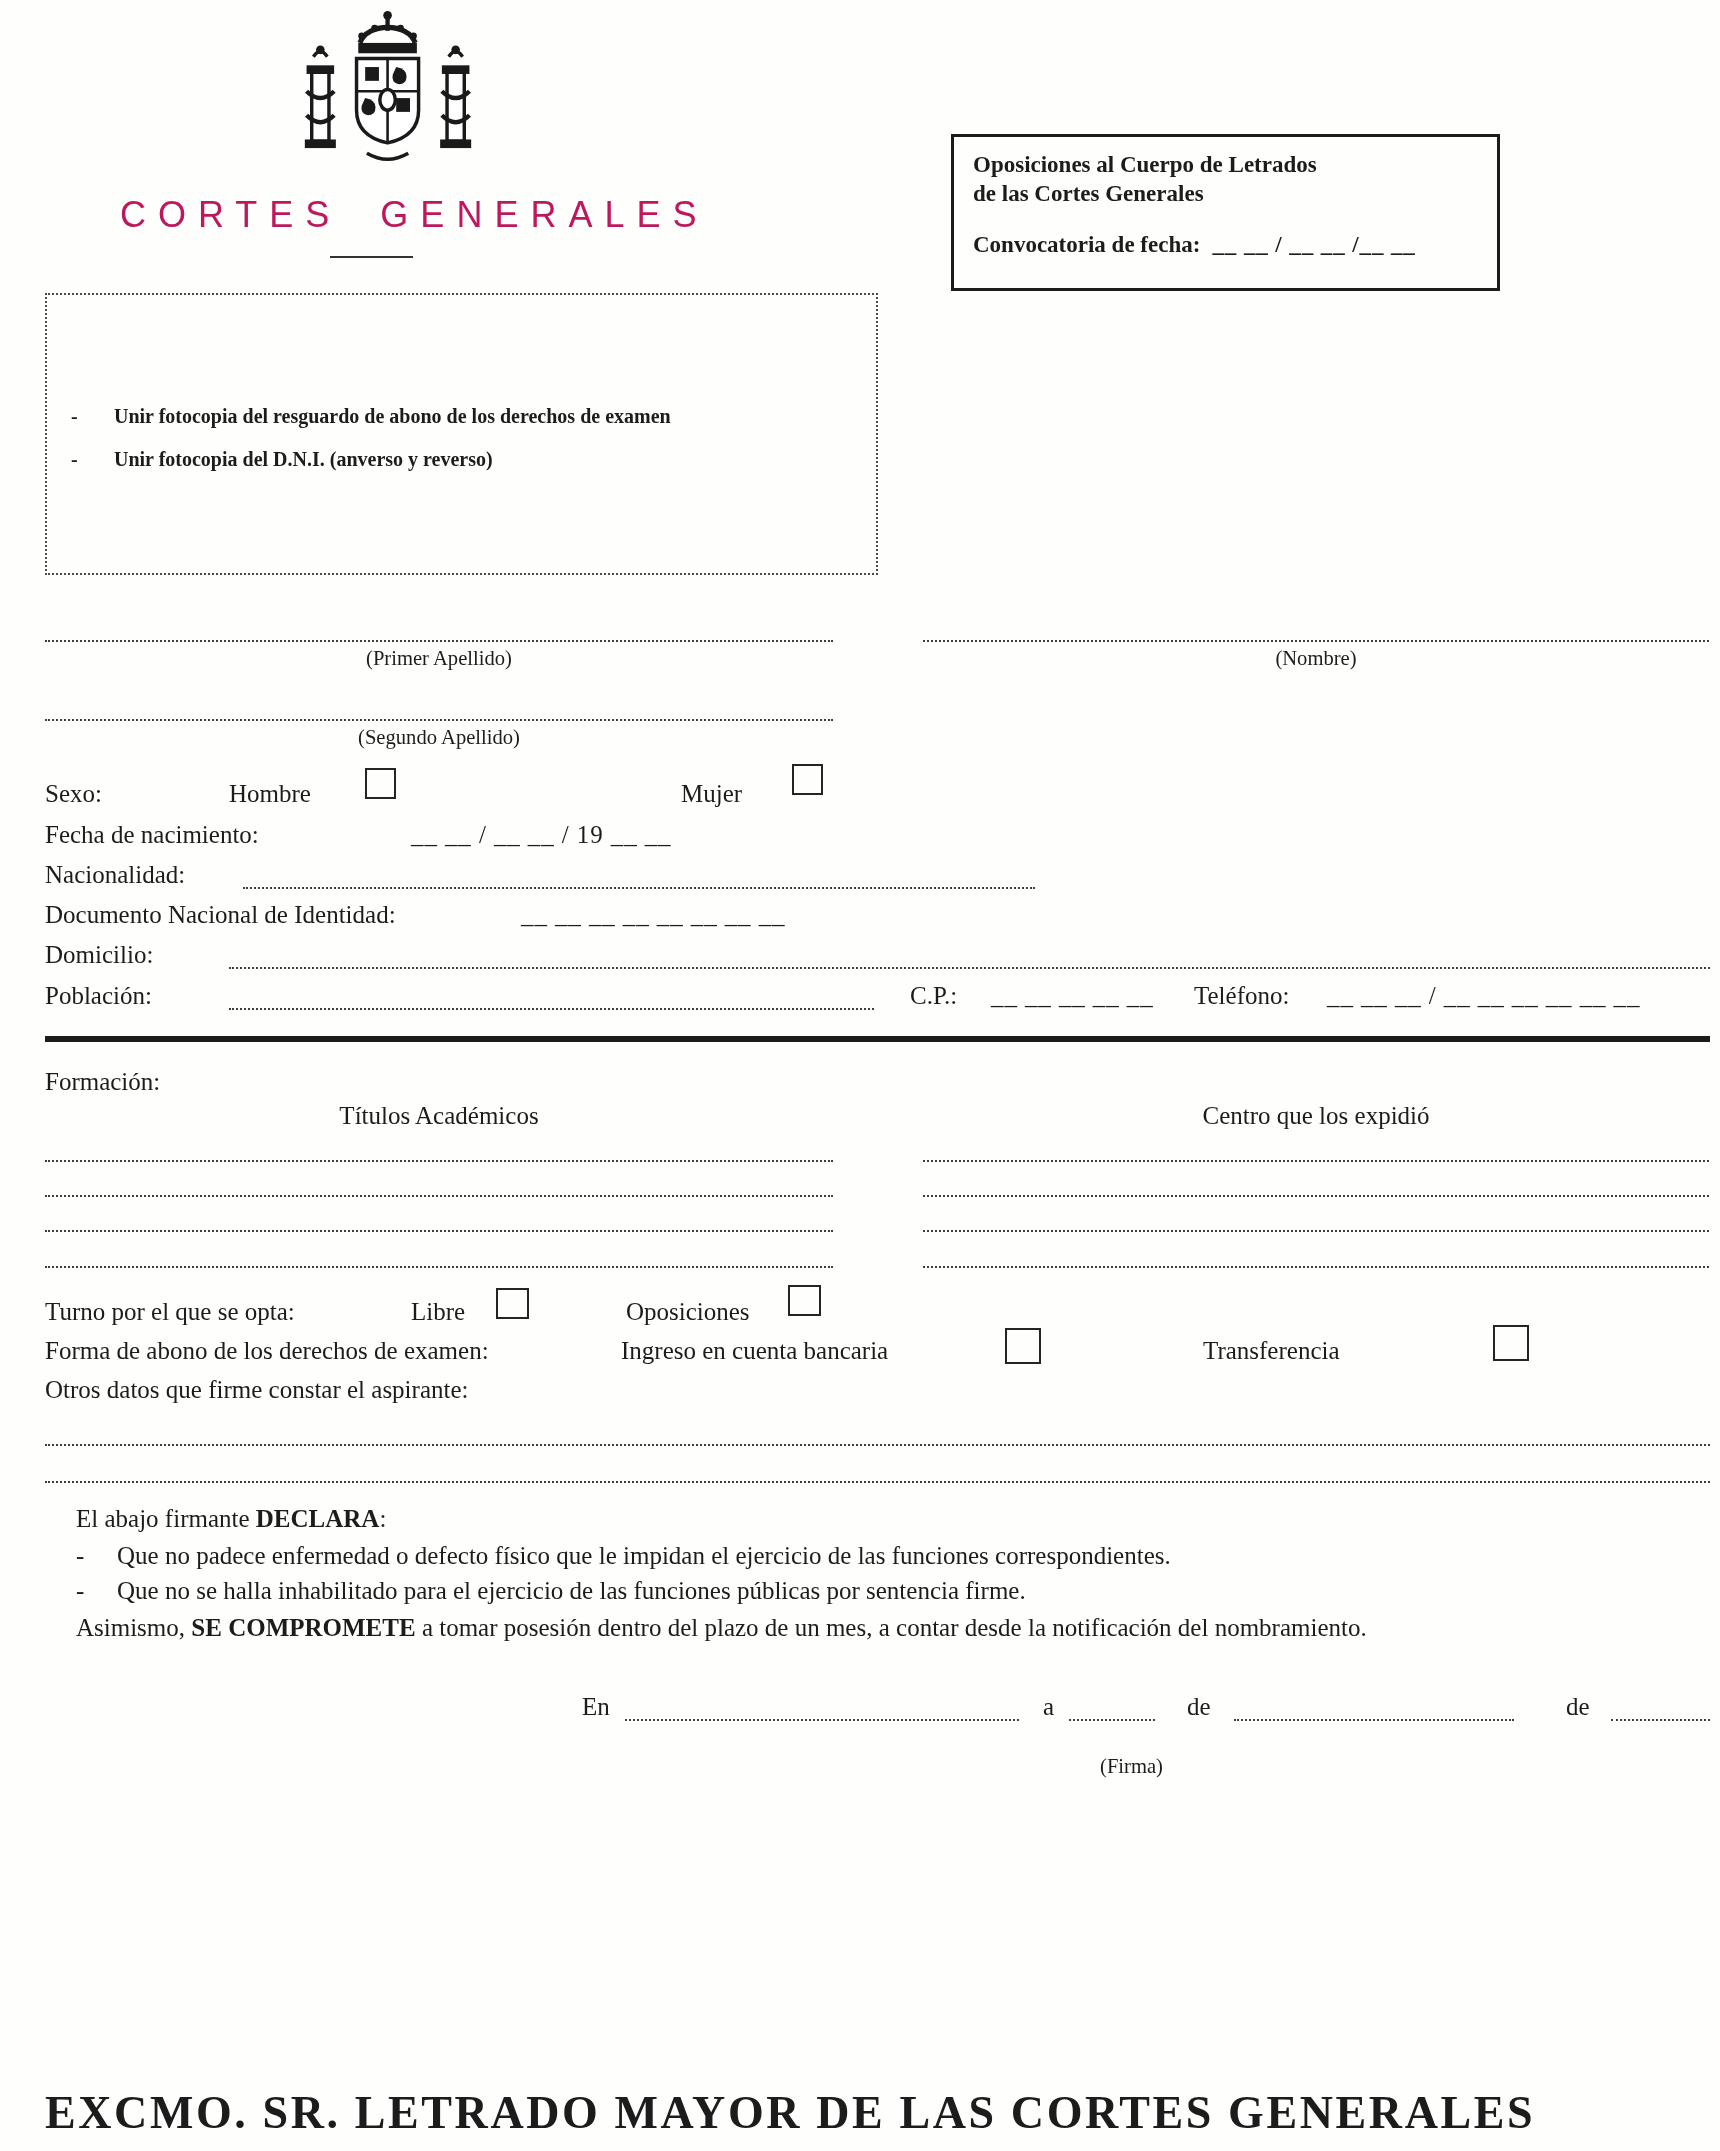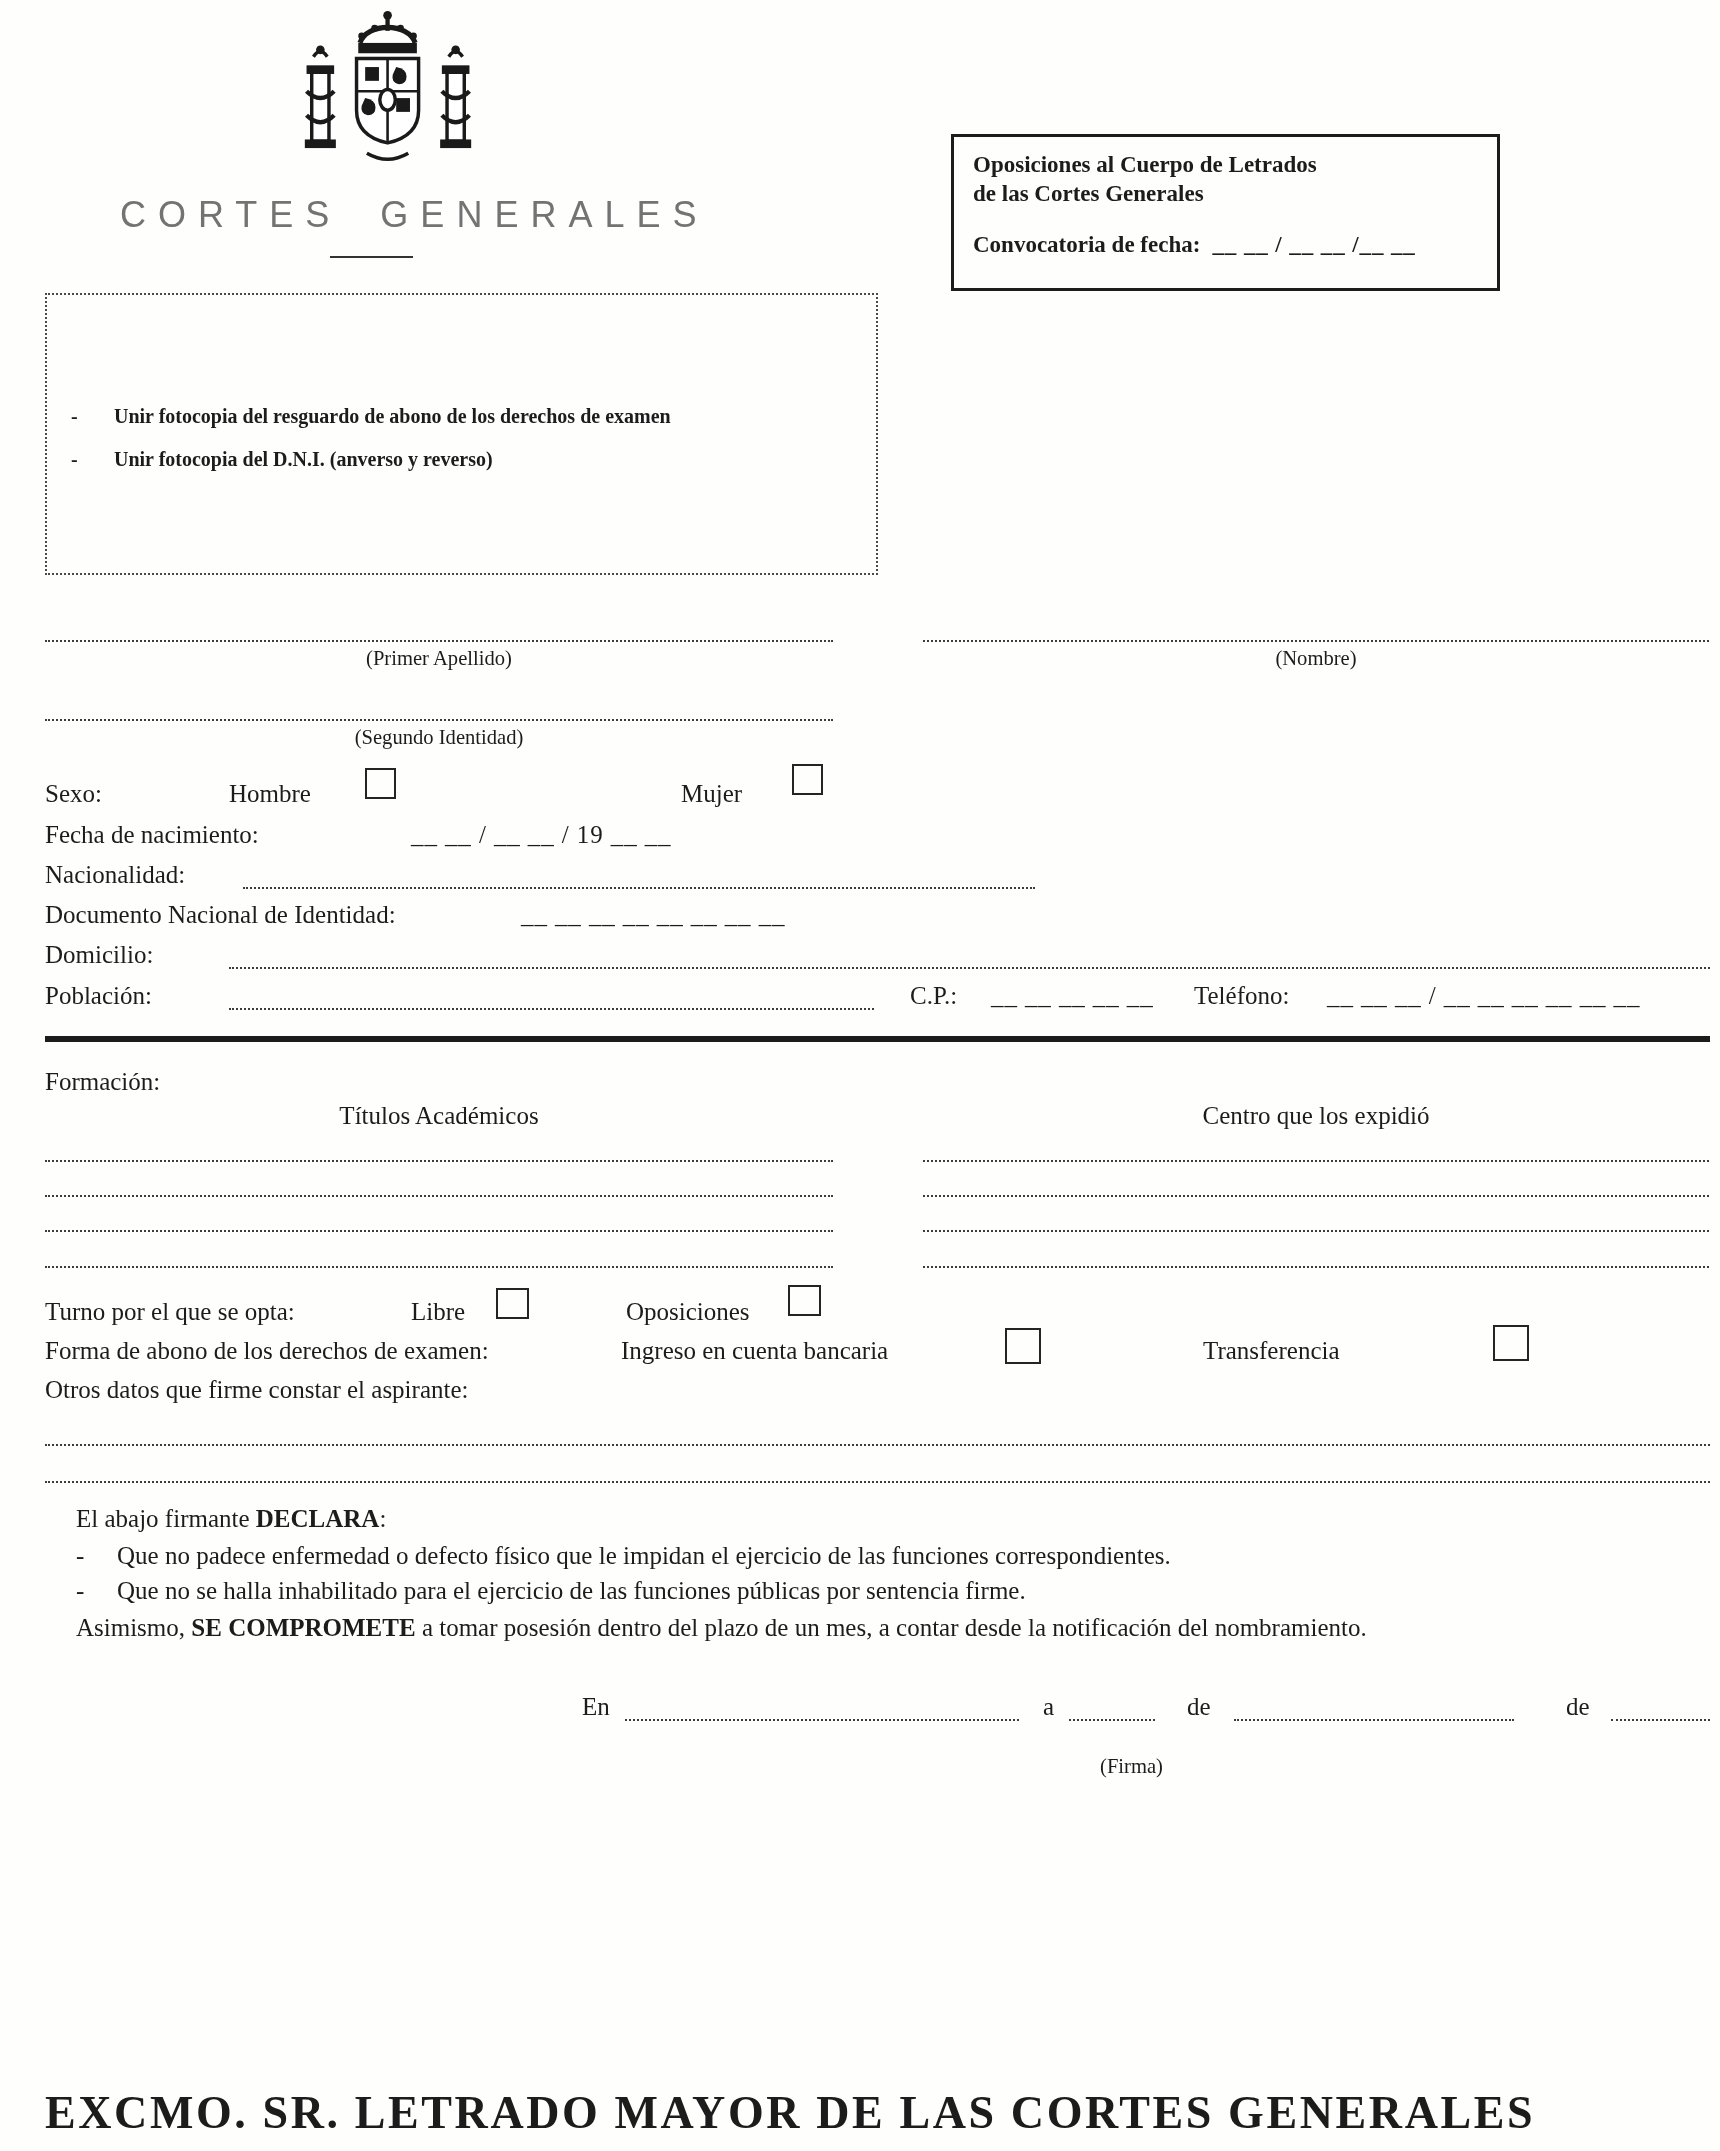--- a/index.html
+++ b/index.html
@@ -12,21 +12,21 @@
   .abs { position: absolute; }
   .t { font-size: 25px; white-space: nowrap; line-height: 1.2; }
   .bold { font-weight: 700; }
   .dotline { height: 0; border-bottom: 2.6px dotted #3c3c3c; }
   .checkbox { border: 2.6px solid #242424; background: transparent; }
   .small-label { font-size: 20.6px; white-space: nowrap; }
   .blank { letter-spacing: 0.9px; }
   .instr { font-size: 20px; font-weight: 700; white-space: nowrap; }
   .org-title {
     font-family: "Liberation Sans", sans-serif; font-size: 36px; font-weight: 400;
-    letter-spacing: 12px; word-spacing: 17px; color: #737373; white-space: nowrap;
+    letter-spacing: 12px; word-spacing: 17px; color: #be185d; white-space: nowrap;
   }
   .notice-box { border: 3.4px solid #1c1c1c; padding: 13.8px 19px; }
   .notice-line { font-size: 23px; font-weight: 700; white-space: nowrap; line-height: 1.25; }
   .instr-box { border: 2.6px dotted #4a4a4a; }
   .divider { border-top: 4.3px solid #1c1c1c; border-bottom: 2.6px solid #1c1c1c; height: 4.3px; }
   .decl-item { display: flex; }
   .decl-dash { display: inline-block; width: 41px; flex: 0 0 41px; }
   .footer-title { font-size: 46px; font-weight: 700; letter-spacing: 2.6px; white-space: nowrap; }
   .center { text-align: center; }
 </style>
@@ -99,21 +99,21 @@
     </div>
   </div>
 
   <div class="abs dotline" style="left:45px; top:640px; width:788px;"></div>
   <div class="abs small-label center" style="left:45px; top:647px; width:788px;">(Primer Apellido)</div>
 
   <div class="abs dotline" style="left:923px; top:640px; width:786px;"></div>
   <div class="abs small-label center" style="left:923px; top:647px; width:786px;">(Nombre)</div>
 
   <div class="abs dotline" style="left:45px; top:719px; width:788px;"></div>
-  <div class="abs small-label center" style="left:45px; top:726px; width:788px;">(Segundo Identidad)</div>
+  <div class="abs small-label center" style="left:45px; top:726px; width:788px;">(Segundo Apellido)</div>
 
   <span class="abs t" style="left:45px; top:779px;">Sexo:</span>
   <span class="abs t" style="left:229px; top:779px;">Hombre</span>
   <div class="abs checkbox" style="left:365px; top:768px; width:31px; height:31px;"></div>
   <span class="abs t" style="left:681px; top:779px;">Mujer</span>
   <div class="abs checkbox" style="left:792px; top:764px; width:31px; height:31px;"></div>
 
   <span class="abs t" style="left:45px; top:820px;">Fecha de nacimiento:</span>
   <span class="abs t blank" style="left:411px; top:820px;">__ __ / __ __ / 19 __ __</span>
 

